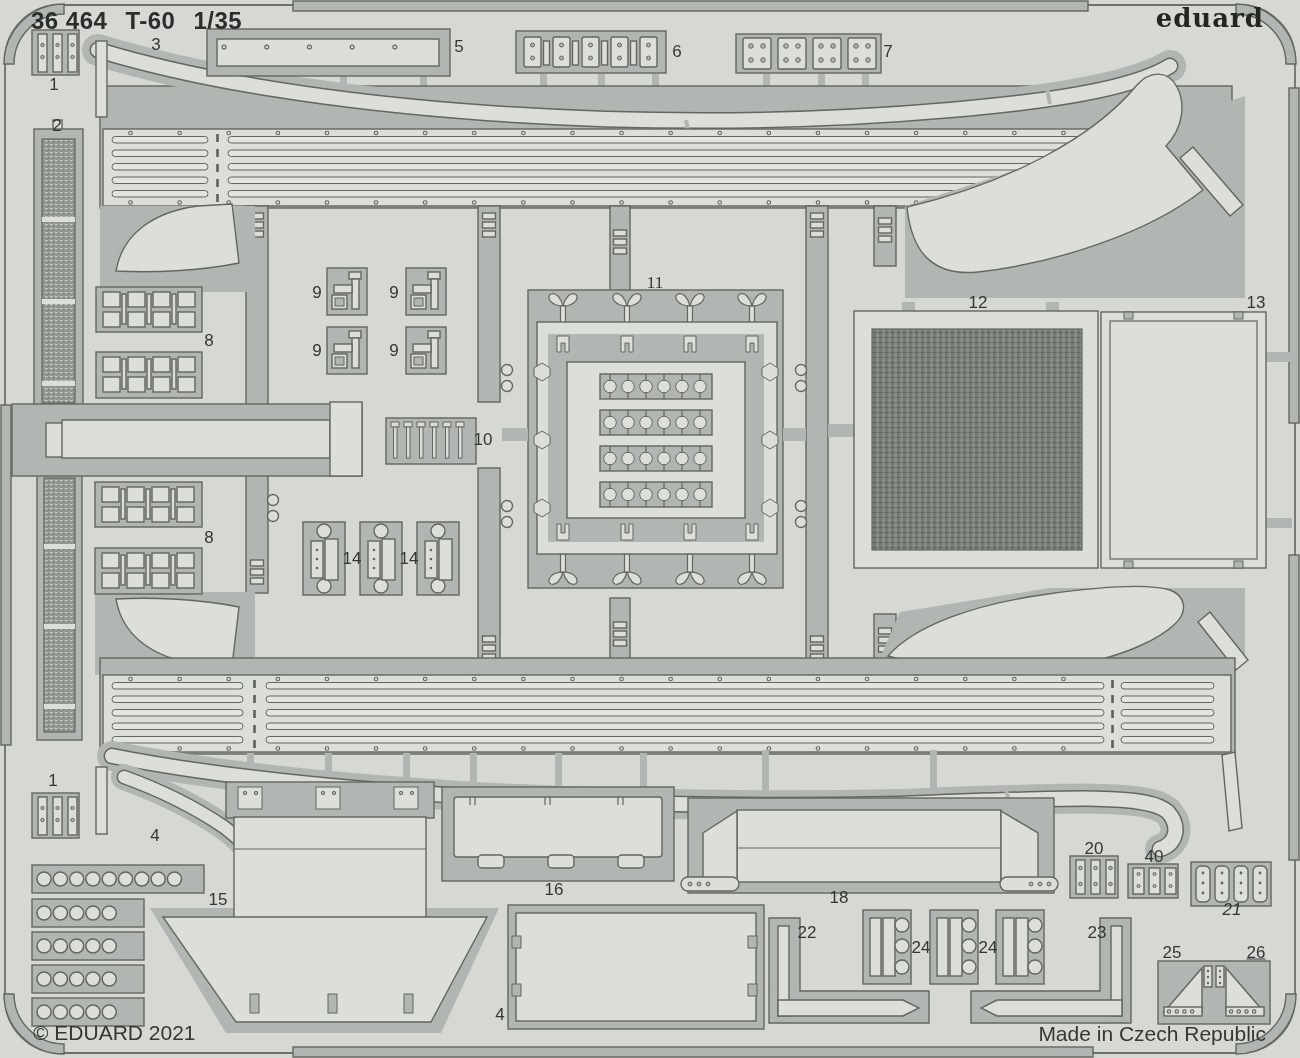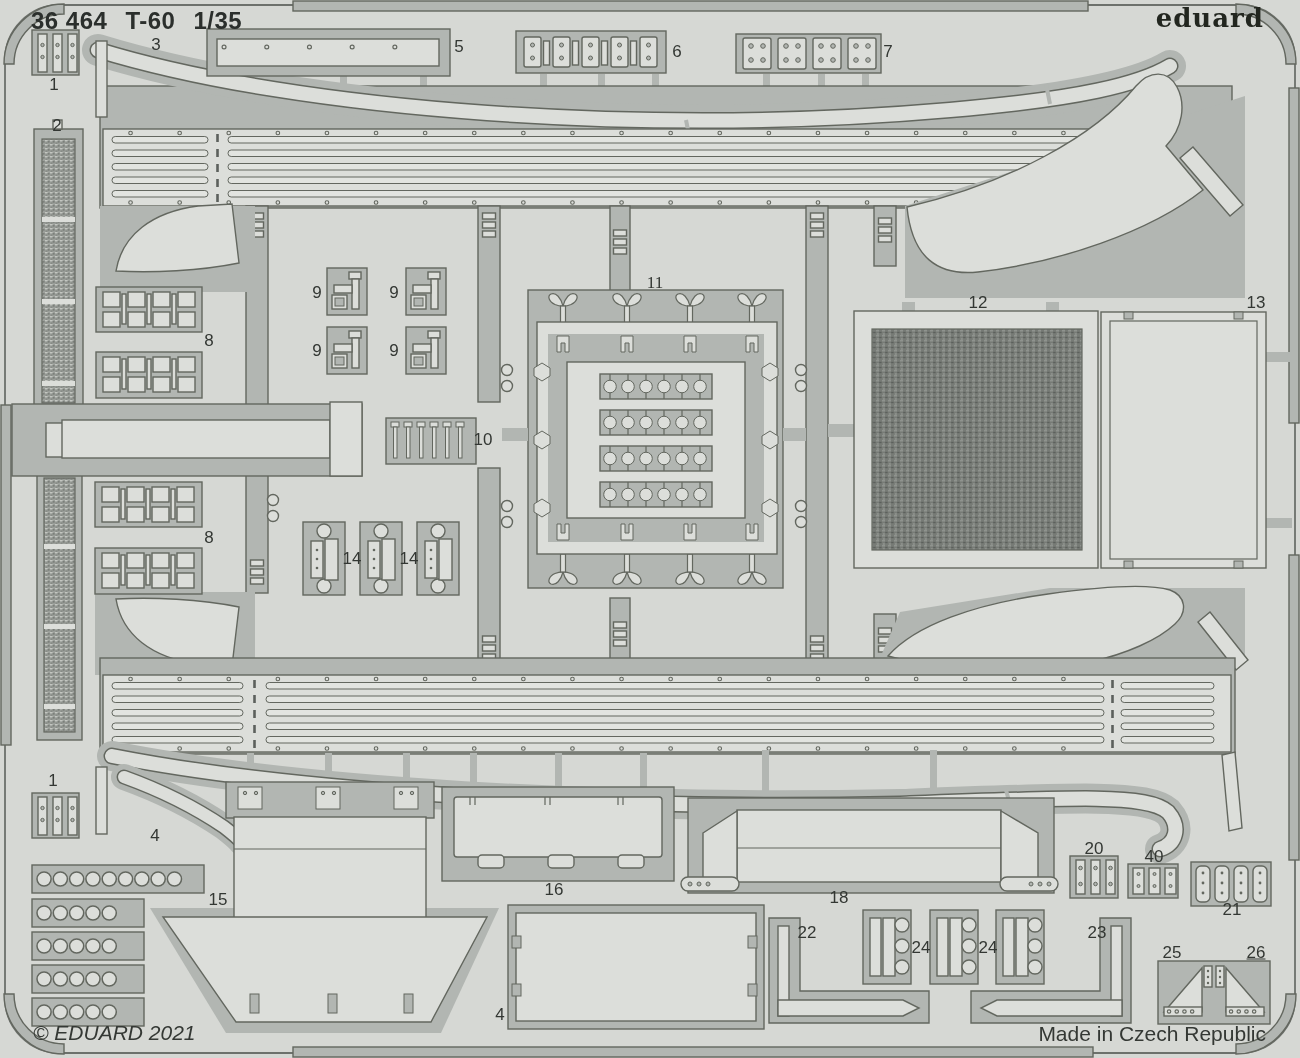--- a/index.html
+++ b/index.html
@@ -22,21 +22,21 @@
   .ribS{stroke:#b2b6b2;fill:none;stroke-linecap:round;}
   .ribO{stroke:#63675f;fill:none;stroke-linecap:round;}
   .ribF{stroke:#dcdeda;fill:none;stroke-linecap:round;}
   .tick{stroke:#b2b6b2;stroke-width:4;fill:none;}
   
   .hdr{position:absolute;left:31px;top:7px;font-size:24px;font-weight:bold;color:#2b2f2c;
        letter-spacing:.5px;white-space:nowrap;}
   .hdr span{margin-right:18px;}
   .logo{position:absolute;right:36px;top:3px;font-family:"DejaVu Serif",serif;
         font-weight:bold;font-size:26px;color:#22261f;letter-spacing:1px;}
-  .copyright{position:absolute;left:33px;top:1021px;font-size:21px;color:#34383.5;color:#343834;font-style:italic;}
+  .copyright{position:absolute;left:33px;top:1021px;font-size:21px;color:#34383.5;color:#343834;}
   .madein{position:absolute;right:34px;top:1022px;font-size:21px;color:#343834;}
   .part-label{position:absolute;transform:translate(-50%,-50%);font-size:17px;color:#33373.3;
               color:#333733;line-height:1;}
 </style>
 </head>
 <body>
 
 <div class="sheet">
 
 <svg width="1300" height="1058" viewBox="0 0 1300 1058">
@@ -766,21 +766,21 @@
       <span class="part-label" style="left: 352px; top: 558px;">14</span>
       <span class="part-label" style="left: 409px; top: 558px;">14</span>
       <span class="part-label" style="left: 53px; top: 780px;">1</span>
       <span class="part-label" style="left: 155px; top: 835px;">4</span>
       <span class="part-label" style="left: 218px; top: 899px;">15</span>
       <span class="part-label" style="left: 554px; top: 889px;">16</span>
       <span class="part-label" style="left: 500px; top: 1014px;">4</span>
       <span class="part-label" style="left: 839px; top: 897px; text-align: center;">18</span>
       <span class="part-label" style="left: 1094px; top: 848px;">20</span>
       <span class="part-label" style="left: 1154px; top: 856px;">40</span>
-      <span class="part-label" style="left: 1232px; top: 909px;">21</span>
+      <span class="part-label" style="left: 1232px; top: 909px; font-style: italic;">21</span>
       <span class="part-label" style="left: 807px; top: 932px;">22</span>
       <span class="part-label" style="left: 1097px; top: 932px;">23</span>
       <span class="part-label" style="left: 921px; top: 947px;">24</span>
       <span class="part-label" style="left: 988px; top: 947px;">24</span>
       <span class="part-label" style="left: 1172px; top: 952px;">25</span>
       <span class="part-label" style="left: 1256px; top: 952px; text-decoration: underline;">26</span>
     </div>
 
 </div>
 

